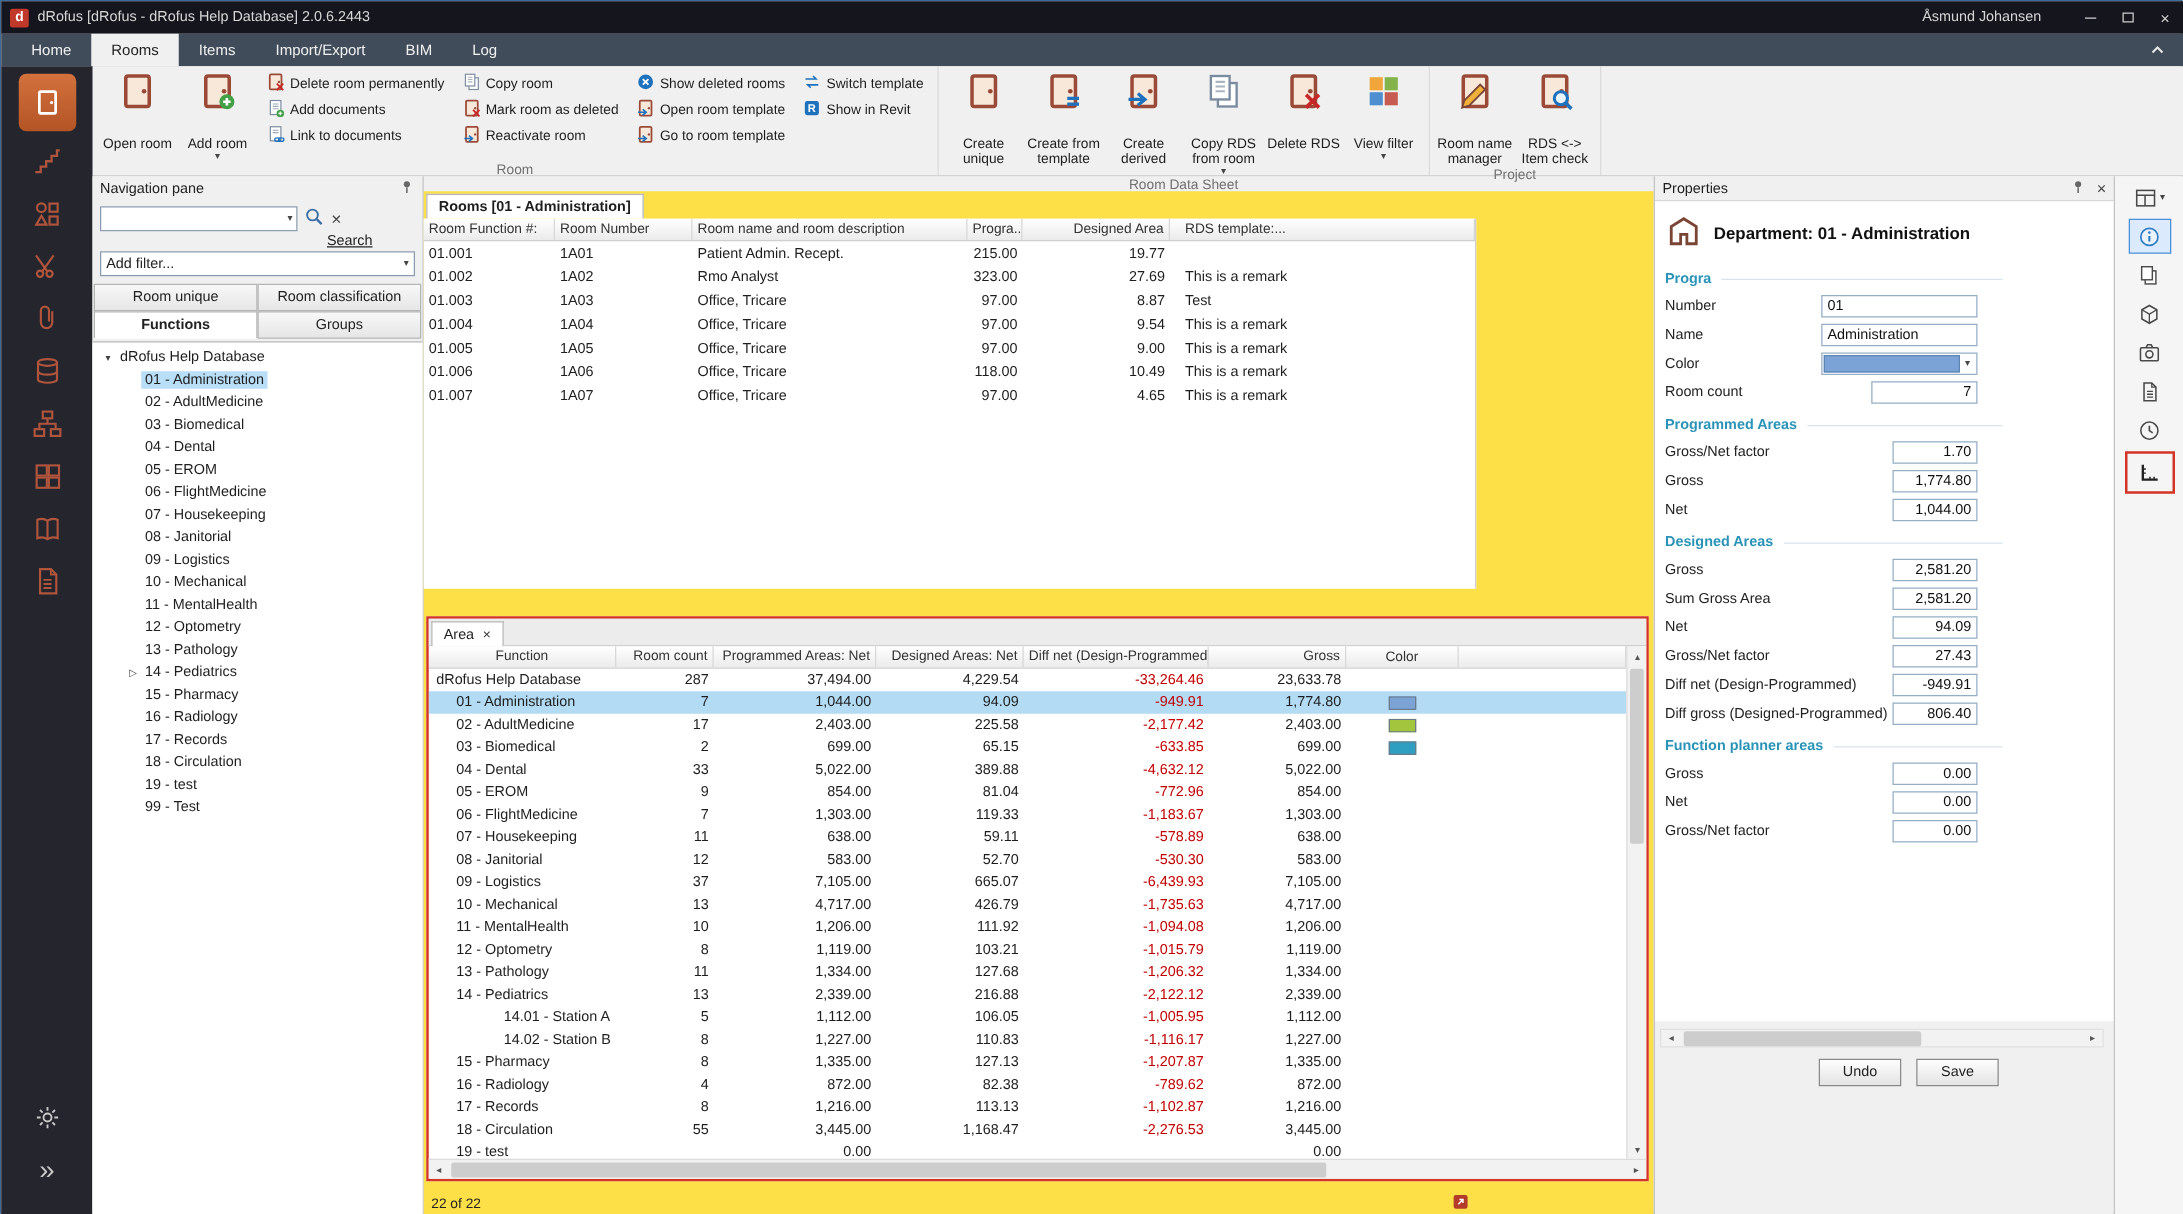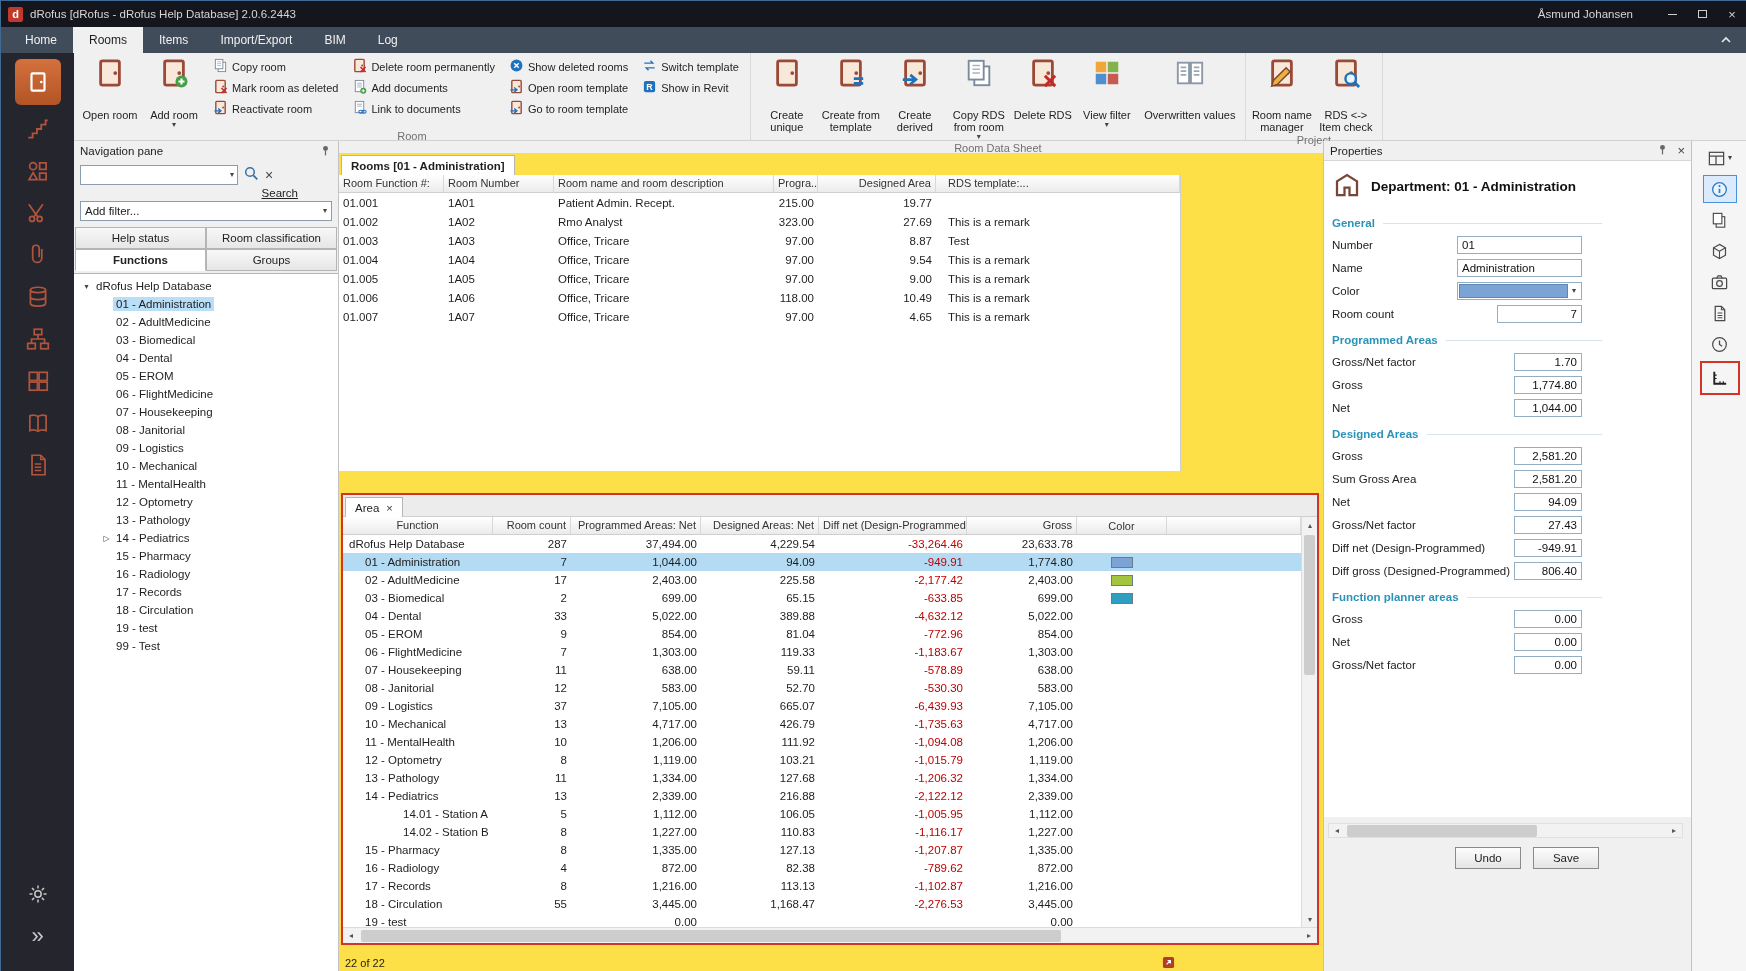--- a/index.html
+++ b/index.html
@@ -175,46 +175,20 @@
                 <circle cx="12" cy="12.5" r="3.2" fill="#43a047"></circle>
                 <path d="M12 10.9v3.2M10.4 12.5h3.2" stroke="#fff" stroke-width="1.1"></path>
               </svg>
             </span>
             <span class="big-lbl">Add room</span>
             <span class="caret">▾</span>
           </div>
           <div class="small-col">
             <div class="small-btn">
               <span class="sm-ic"><svg width="15" height="15" viewBox="0 0 16 16" fill="none" xmlns="http://www.w3.org/2000/svg">
-                  <rect x="5.5" y="4.5" width="8" height="10" fill="#fff" stroke="#7a8ba0"></rect>
-                  <rect x="2.5" y="1.5" width="8" height="10" fill="#fff" stroke="#7a8ba0"></rect>
-                  <path d="M4.5 4h4M4.5 6h4M4.5 8h4" stroke="#aab4be" stroke-width="0.9"></path>
-                </svg></span>
-              <span class="sm-lbl">Copy room</span>
-            </div>
-            <div class="small-btn">
-              <span class="sm-ic"><svg width="15" height="15" viewBox="0 0 16 16" fill="none" xmlns="http://www.w3.org/2000/svg">
-                  <rect x="3" y="1.5" width="10" height="13" rx="1" fill="#f7e8da" stroke="#9b4a38" stroke-width="1.5"></rect>
-                  <circle cx="10.8" cy="8" r="1" fill="#9b4a38"></circle>
-                  <path d="M9 9.5l5.5 5.5M14.5 9.5L9 15" stroke="#c62828" stroke-width="1.6"></path>
-                </svg></span>
-              <span class="sm-lbl">Mark room as deleted</span>
-            </div>
-            <div class="small-btn">
-              <span class="sm-ic"><svg width="15" height="15" viewBox="0 0 16 16" fill="none" xmlns="http://www.w3.org/2000/svg">
-                  <rect x="3" y="1.5" width="10" height="13" rx="1" fill="#f7e8da" stroke="#9b4a38" stroke-width="1.5"></rect>
-                  <circle cx="10.8" cy="8" r="1" fill="#9b4a38"></circle>
-                  <path d="M1.5 11.5h6M5.5 9l3 2.5-3 2.5" stroke="#1e72bd" stroke-width="1.4"></path>
-                </svg></span>
-              <span class="sm-lbl">Reactivate room</span>
-            </div>
-          </div>
-          <div class="small-col">
-            <div class="small-btn">
-              <span class="sm-ic"><svg width="15" height="15" viewBox="0 0 16 16" fill="none" xmlns="http://www.w3.org/2000/svg">
                   <rect x="3" y="1.5" width="10" height="13" rx="1" fill="#f7e8da" stroke="#9b4a38" stroke-width="1.5"></rect>
                   <circle cx="10.8" cy="8" r="1" fill="#9b4a38"></circle>
                   <path d="M9 9.5l5.5 5.5M14.5 9.5L9 15" stroke="#c62828" stroke-width="1.6"></path>
                 </svg></span>
               <span class="sm-lbl">Delete room permanently</span>
             </div>
             <div class="small-btn">
               <span class="sm-ic"><svg width="15" height="15" viewBox="0 0 16 16" fill="none" xmlns="http://www.w3.org/2000/svg">
                   <rect x="3.5" y="1.5" width="9" height="12" fill="#fff" stroke="#7a8ba0"></rect>
                   <path d="M5.5 4.5h5M5.5 6.5h5M5.5 8.5h5" stroke="#9aaab8" stroke-width="0.9"></path>
@@ -224,20 +198,46 @@
               <span class="sm-lbl">Add documents</span>
             </div>
             <div class="small-btn">
               <span class="sm-ic"><svg width="15" height="15" viewBox="0 0 16 16" fill="none" xmlns="http://www.w3.org/2000/svg">
                   <rect x="3.5" y="1.5" width="9" height="12" fill="#fff" stroke="#7a8ba0"></rect>
                   <path d="M5.5 4.5h5M5.5 6.5h5" stroke="#9aaab8" stroke-width="0.9"></path>
                   <ellipse cx="9.5" cy="12.5" rx="2.3" ry="1.5" stroke="#1e72bd" stroke-width="1.1"></ellipse>
                   <ellipse cx="12.8" cy="12.5" rx="2.3" ry="1.5" stroke="#1e72bd" stroke-width="1.1"></ellipse>
                 </svg></span>
               <span class="sm-lbl">Link to documents</span>
+            </div>
+          </div>
+          <div class="small-col">
+            <div class="small-btn">
+              <span class="sm-ic"><svg width="15" height="15" viewBox="0 0 16 16" fill="none" xmlns="http://www.w3.org/2000/svg">
+                  <rect x="5.5" y="4.5" width="8" height="10" fill="#fff" stroke="#7a8ba0"></rect>
+                  <rect x="2.5" y="1.5" width="8" height="10" fill="#fff" stroke="#7a8ba0"></rect>
+                  <path d="M4.5 4h4M4.5 6h4M4.5 8h4" stroke="#aab4be" stroke-width="0.9"></path>
+                </svg></span>
+              <span class="sm-lbl">Copy room</span>
+            </div>
+            <div class="small-btn">
+              <span class="sm-ic"><svg width="15" height="15" viewBox="0 0 16 16" fill="none" xmlns="http://www.w3.org/2000/svg">
+                  <rect x="3" y="1.5" width="10" height="13" rx="1" fill="#f7e8da" stroke="#9b4a38" stroke-width="1.5"></rect>
+                  <circle cx="10.8" cy="8" r="1" fill="#9b4a38"></circle>
+                  <path d="M9 9.5l5.5 5.5M14.5 9.5L9 15" stroke="#c62828" stroke-width="1.6"></path>
+                </svg></span>
+              <span class="sm-lbl">Mark room as deleted</span>
+            </div>
+            <div class="small-btn">
+              <span class="sm-ic"><svg width="15" height="15" viewBox="0 0 16 16" fill="none" xmlns="http://www.w3.org/2000/svg">
+                  <rect x="3" y="1.5" width="10" height="13" rx="1" fill="#f7e8da" stroke="#9b4a38" stroke-width="1.5"></rect>
+                  <circle cx="10.8" cy="8" r="1" fill="#9b4a38"></circle>
+                  <path d="M1.5 11.5h6M5.5 9l3 2.5-3 2.5" stroke="#1e72bd" stroke-width="1.4"></path>
+                </svg></span>
+              <span class="sm-lbl">Reactivate room</span>
             </div>
           </div>
           <div class="small-col">
             <div class="small-btn">
               <span class="sm-ic"><svg width="15" height="15" viewBox="0 0 16 16" fill="none" xmlns="http://www.w3.org/2000/svg">
                   <circle cx="8" cy="8" r="6.3" fill="#1e72bd"></circle>
                   <path d="M5.6 5.6l4.8 4.8M10.4 5.6l-4.8 4.8" stroke="#fff" stroke-width="1.5"></path>
                 </svg></span>
               <span class="sm-lbl">Show deleted rooms</span>
             </div>
@@ -333,30 +333,20 @@
               <svg width="30" height="30" viewBox="0 0 16 16" fill="none" xmlns="http://www.w3.org/2000/svg">
                 <rect x="2" y="2" width="5.6" height="5.6" fill="#f0a63a"></rect>
                 <rect x="8.4" y="2" width="5.6" height="5.6" fill="#84b34c"></rect>
                 <rect x="2" y="8.4" width="5.6" height="5.6" fill="#4f8fd0"></rect>
                 <rect x="8.4" y="8.4" width="5.6" height="5.6" fill="#c65b52"></rect>
               </svg>
             </span>
             <span class="big-lbl">View filter</span>
             <span class="caret">▾</span>
           </div>
-          <div class="big-btn" style="width: 102px;">
-            <span class="big-ic">
-              <svg width="30" height="30" viewBox="0 0 16 16" fill="none" xmlns="http://www.w3.org/2000/svg">
-                <rect x="1.5" y="2.5" width="6" height="11" fill="#fff" stroke="#8a98a8"></rect>
-                <rect x="8.5" y="2.5" width="6" height="11" fill="#fff" stroke="#8a98a8"></rect>
-                <path d="M3 5h3M3 7h3M3 9h3M10 5h3M10 7h3M10 9h3" stroke="#9aa6b2" stroke-width="0.9"></path>
-              </svg>
-            </span>
-            <span class="big-lbl">Overwritten values</span>
-          </div>
         </div>
         <div class="rg-label">Room Data Sheet</div>
       </div>
       <div class="rgroup">
         <div class="rg-content">
           <div class="big-btn">
             <span class="big-ic">
               <svg width="30" height="30" viewBox="0 0 16 16" fill="none" xmlns="http://www.w3.org/2000/svg">
                 <rect x="3" y="1.5" width="10" height="13" rx="1" fill="#f7e8da" stroke="#9b4a38" stroke-width="1.5"></rect>
                 <circle cx="10.8" cy="8" r="1" fill="#9b4a38"></circle>
@@ -480,21 +470,21 @@
             <path d="M10.3 10.3l4 4" stroke="#3a6ea5" stroke-width="1.8"></path>
           </svg></span>
       <span style="font-size:14px;color:#444">×</span>
     </div>
     <div class="nav-search-link">Search</div>
     <div class="nav-filter">
       <span>Add filter...</span>
       <span class="caret">▾</span>
     </div>
     <div class="nav-tabs">
-        <div class="nav-tab">Help status</div>
+        <div class="nav-tab">Room unique</div>
         <div class="nav-tab">Room classification</div>
         <div class="nav-tab active">Functions</div>
         <div class="nav-tab">Groups</div>
       </div>
     <div class="nav-tree">
         <div class="tree-item" style="padding-left: 6px;">
           <span class="twisty">▾</span>
           <span class="tree-label">dRofus Help Database</span>
         </div>
         <div class="tree-item selected" style="padding-left: 26px;">
@@ -936,21 +926,21 @@
     </div>
     <div class="props-body">
       <div class="dept">
         <span><svg width="30" height="30" viewBox="0 0 24 24">
               <path d="M4 20V9l8-5 8 5v11h-6v-6h-4v6z" fill="#fff" stroke="#7a4535" stroke-width="1.8"></path>
             </svg></span>
         <span class="dept-title">Department: 01 - Administration</span>
       </div>
       <div id="prop-sections">
           <div class="prop-sec">
-            <span class="prop-sec-t">General</span>
+            <span class="prop-sec-t">Progra</span>
             <span class="prop-sec-line"></span>
           </div>
           <div class="prop-row">
             <span class="prop-lbl">Number</span>
             <div class="prop-box txt">01</div>
           </div>
           <div class="prop-row">
             <span class="prop-lbl">Name</span>
             <div class="prop-box txt">Administration</div>
           </div>

